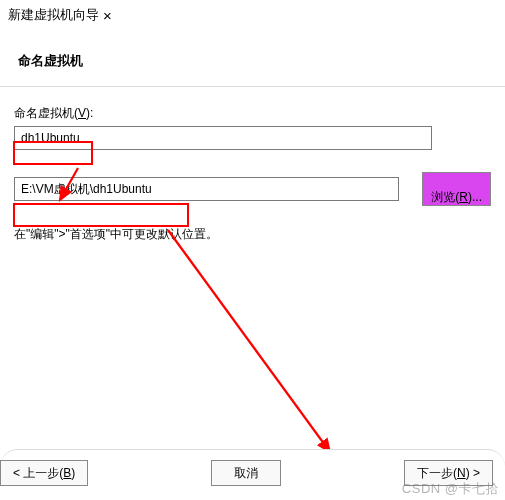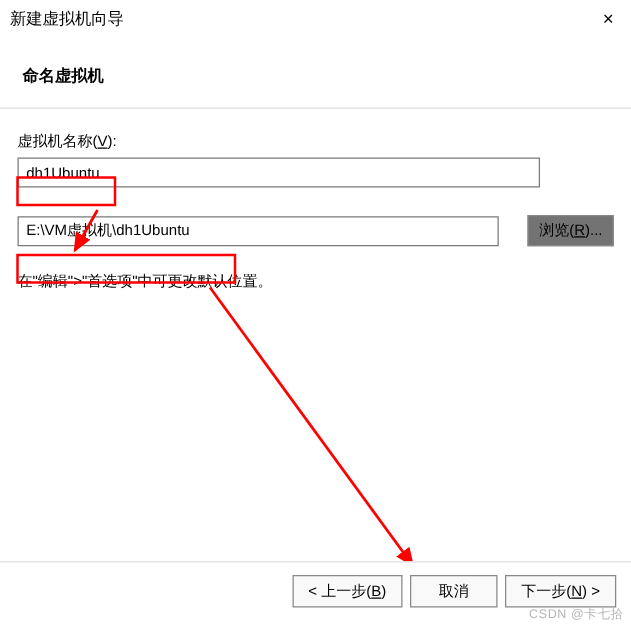--- a/index.html
+++ b/index.html
@@ -9,21 +9,21 @@
     font-size: 12px;
     background: #fff;
     color: #000;
     width: 505px;
     height: 500px;
     overflow: hidden;
     position: relative;
   }
   .titlebar {
     display: flex;
-    justify-content: space-between;
+    justify-content: flex-start;
     align-items: center;
     padding: 6px 10px 6px 8px;
     font-size: 13px;
   }
   .close-x {
     font-size: 15px;
     font-family: sans-serif;
     cursor: pointer;
     padding: 0 4px;
   }
@@ -65,63 +65,64 @@
     border: 2px solid #ff0000;
     pointer-events: none;
   }
   .loc-row {
     display: flex;
     align-items: center;
     gap: 23px;
   }
   .browse-btn {
     height: 25px;
-    padding: 3px 8px;
+    padding: 16px 8px;
     border: 1px solid #888;
-    background: #737373;
+    background: #d946ef;
     font-size: 12px;
     font-family: inherit;
     cursor: pointer;
     white-space: nowrap;
   }
   .hint-text {
     margin-top: 20px;
     margin-left: 0;
     font-size: 12px;
   }
   .footer {
     position: absolute;
     left: 0; right: 0; bottom: 0;
     border-top: 1px solid #ddd;
     padding: 10px 12px 14px 0;
     display: flex;
-    justify-content: flex-end;
+    justify-content: space-between;
     gap: 6px;
     background: #fff;
+    border-radius: 18px;
   }
   .footer button {
     height: 26px;
     padding: 0 12px;
     border: 1px solid #888;
     background: #f9f9f9;
     font-size: 12px;
     font-family: inherit;
     cursor: pointer;
     min-width: 88px;
   }
   .annotation-svg {
     position: absolute;
     top: 0; left: 0;
     pointer-events: none;
   }
   .watermark {
     position: absolute;
     right: 6px;
     bottom: 2px;
-    font-size: 10px;
+    font-size: 13px;
     color: rgba(120,120,120,0.55);
     pointer-events: none;
     letter-spacing: 0.5px;
     text-align: right;
   }
 </style>
 </head>
 <body>
 
 <div class="titlebar">
@@ -129,21 +130,21 @@
   <span class="close-x">×</span>
 </div>
 
 <div class="header-band">
   <div class="header-title">命名虚拟机</div>
 </div>
 
 <div class="body-area">
 
   <div class="field-label">
-    <span>虚拟机名称(</span><span class="underline">V</span><span>):</span>
+    <span>命名虚拟机(</span><span class="underline">V</span><span>):</span>
   </div>
   <input class="text-input" type="text" value="dh1Ubuntu" style="">
 
   <div style="height:22px"></div>
 
   <div class="loc-row">
     <input class="text-input" type="text" value="E:\VM虚拟机\dh1Ubuntu" style="">
     <button class="browse-btn">
       <span>浏览(</span><span class="underline">R</span><span>)...</span>
     </button>

